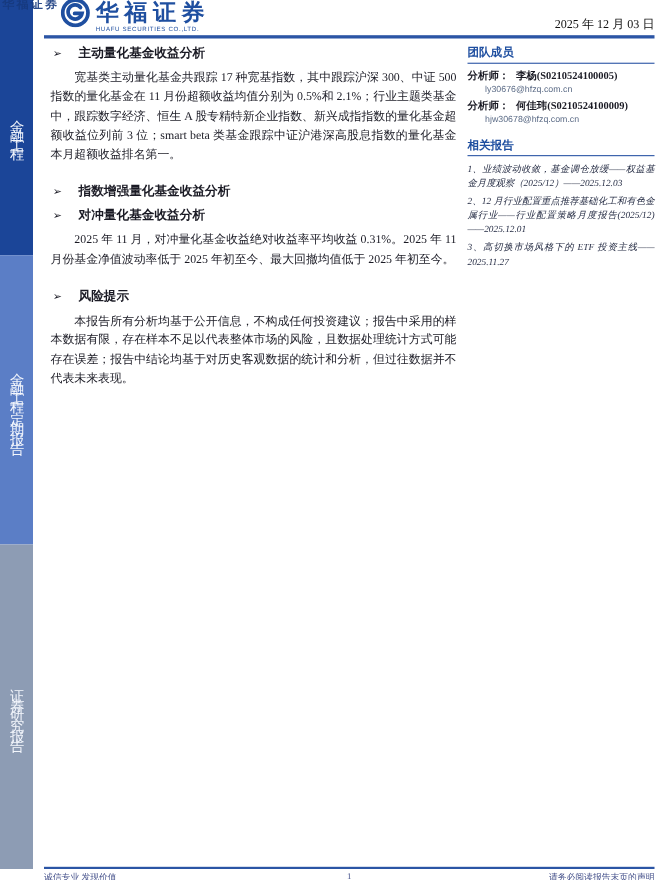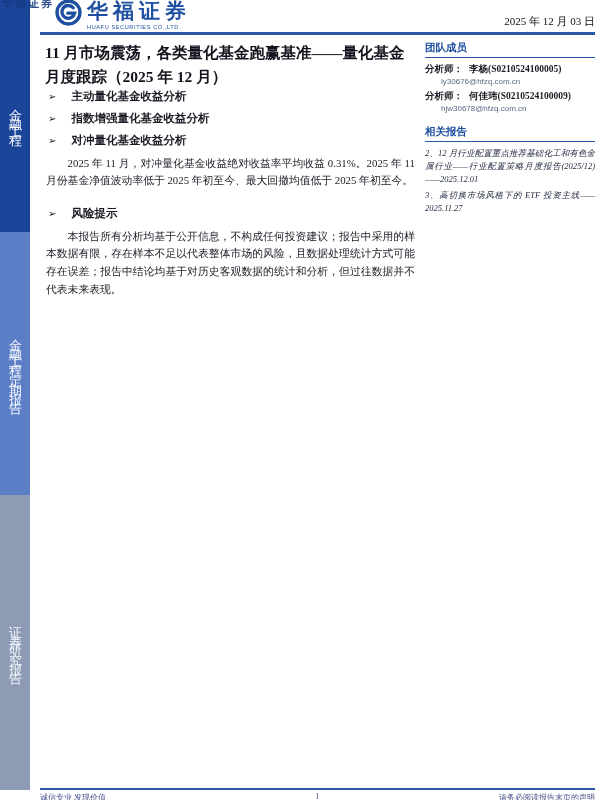--- a/index.html
+++ b/index.html
@@ -83,27 +83,27 @@
         <div class="logo-cn">华福证券</div>
         <div class="logo-en">HUAFU SECURITIES CO.,LTD.</div>
       </div>
     </div>
     <div class="date">2025 年 12 月 03 日</div>
   </div>
   <div class="header-rule"></div>
 
   <div class="body-grid">
     <main class="main-col">
-      <h1 class="title">11 月市场震荡，各类量化基金跑赢基准——量化基金月度跟踪（2025 年 12 月）</h1>
 
       <div class="section">
         <div class="sec-head">
           <span class="bullet">➢</span>
           <span>主动量化基金收益分析</span>
         </div>
+        <p>宽基类主动量化基金共跟踪 17 种宽基指数，其中跟踪沪深 300、中证 500 指数的量化基金在 11 月份超额收益均值分别为 0.5%和 2.1%；行业主题类基金中，跟踪数字经济、恒生 A 股专精特新企业指数、新兴成指指数的量化基金超额收益位列前 3 位；smart beta 类基金跟踪中证沪港深高股息指数的量化基金本月超额收益排名第一。</p>
       </div>
 
       <div class="section">
         <div class="sec-head">
           <span class="bullet">➢</span>
           <span>指数增强量化基金收益分析</span>
         </div>
       </div>
 
       <div class="section">
@@ -136,20 +136,21 @@
 
       <div class="member">
         <div class="member-line">
           <span class="role">分析师：</span>
           <span class="name">何佳玮(S0210524100009)</span>
         </div>
         <div class="email">hjw30678@hfzq.com.cn</div>
       </div>
 
       <div class="col-head related-head">相关报告</div>
+      <div class="related-item">1、业绩波动收敛，基金调仓放缓——权益基金月度观察（2025/12）——2025.12.03</div>
       <div class="related-item">2、12 月行业配置重点推荐基础化工和有色金属行业——行业配置策略月度报告(2025/12) ——2025.12.01</div>
       <div class="related-item">3、高切换市场风格下的 ETF 投资主线——2025.11.27</div>
     </aside>
   </div>
 
 </div>
 
 <footer class="footer">
   <div class="footer-rule"></div>
   <div class="footer-row">

